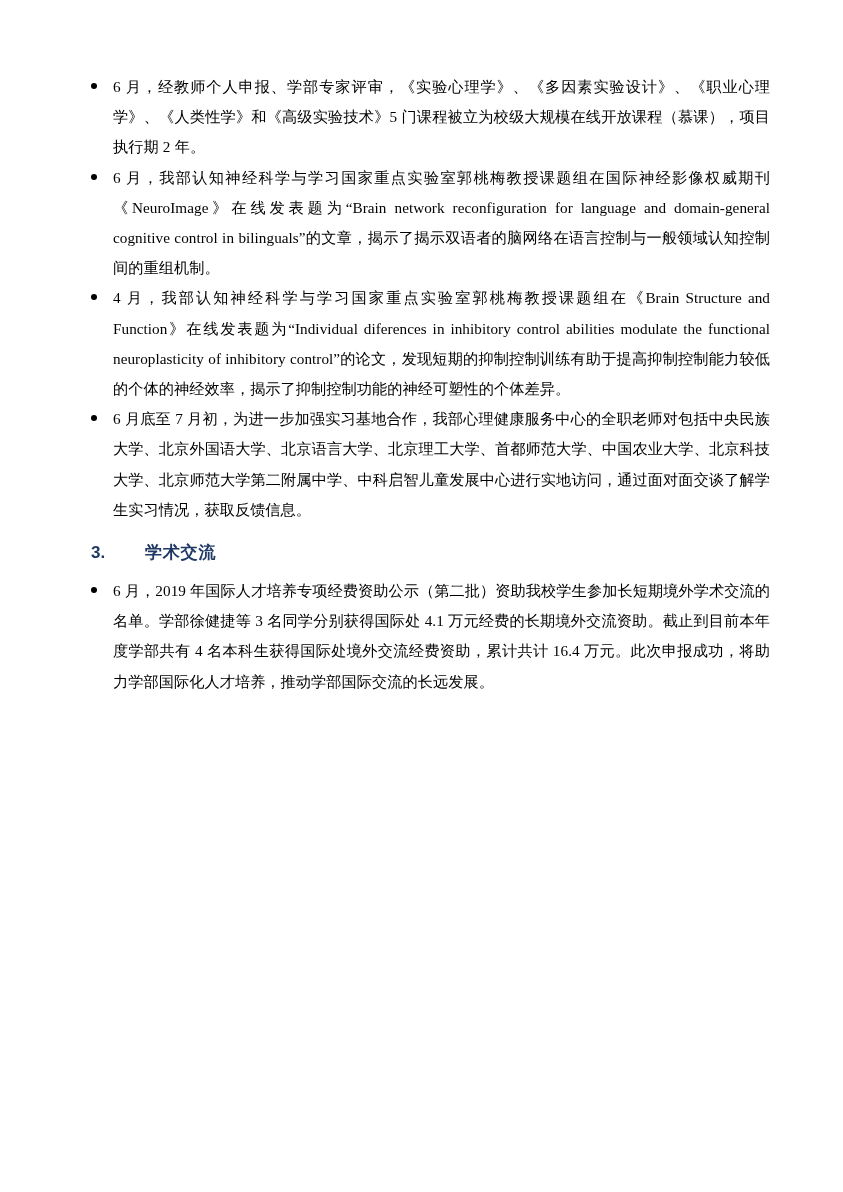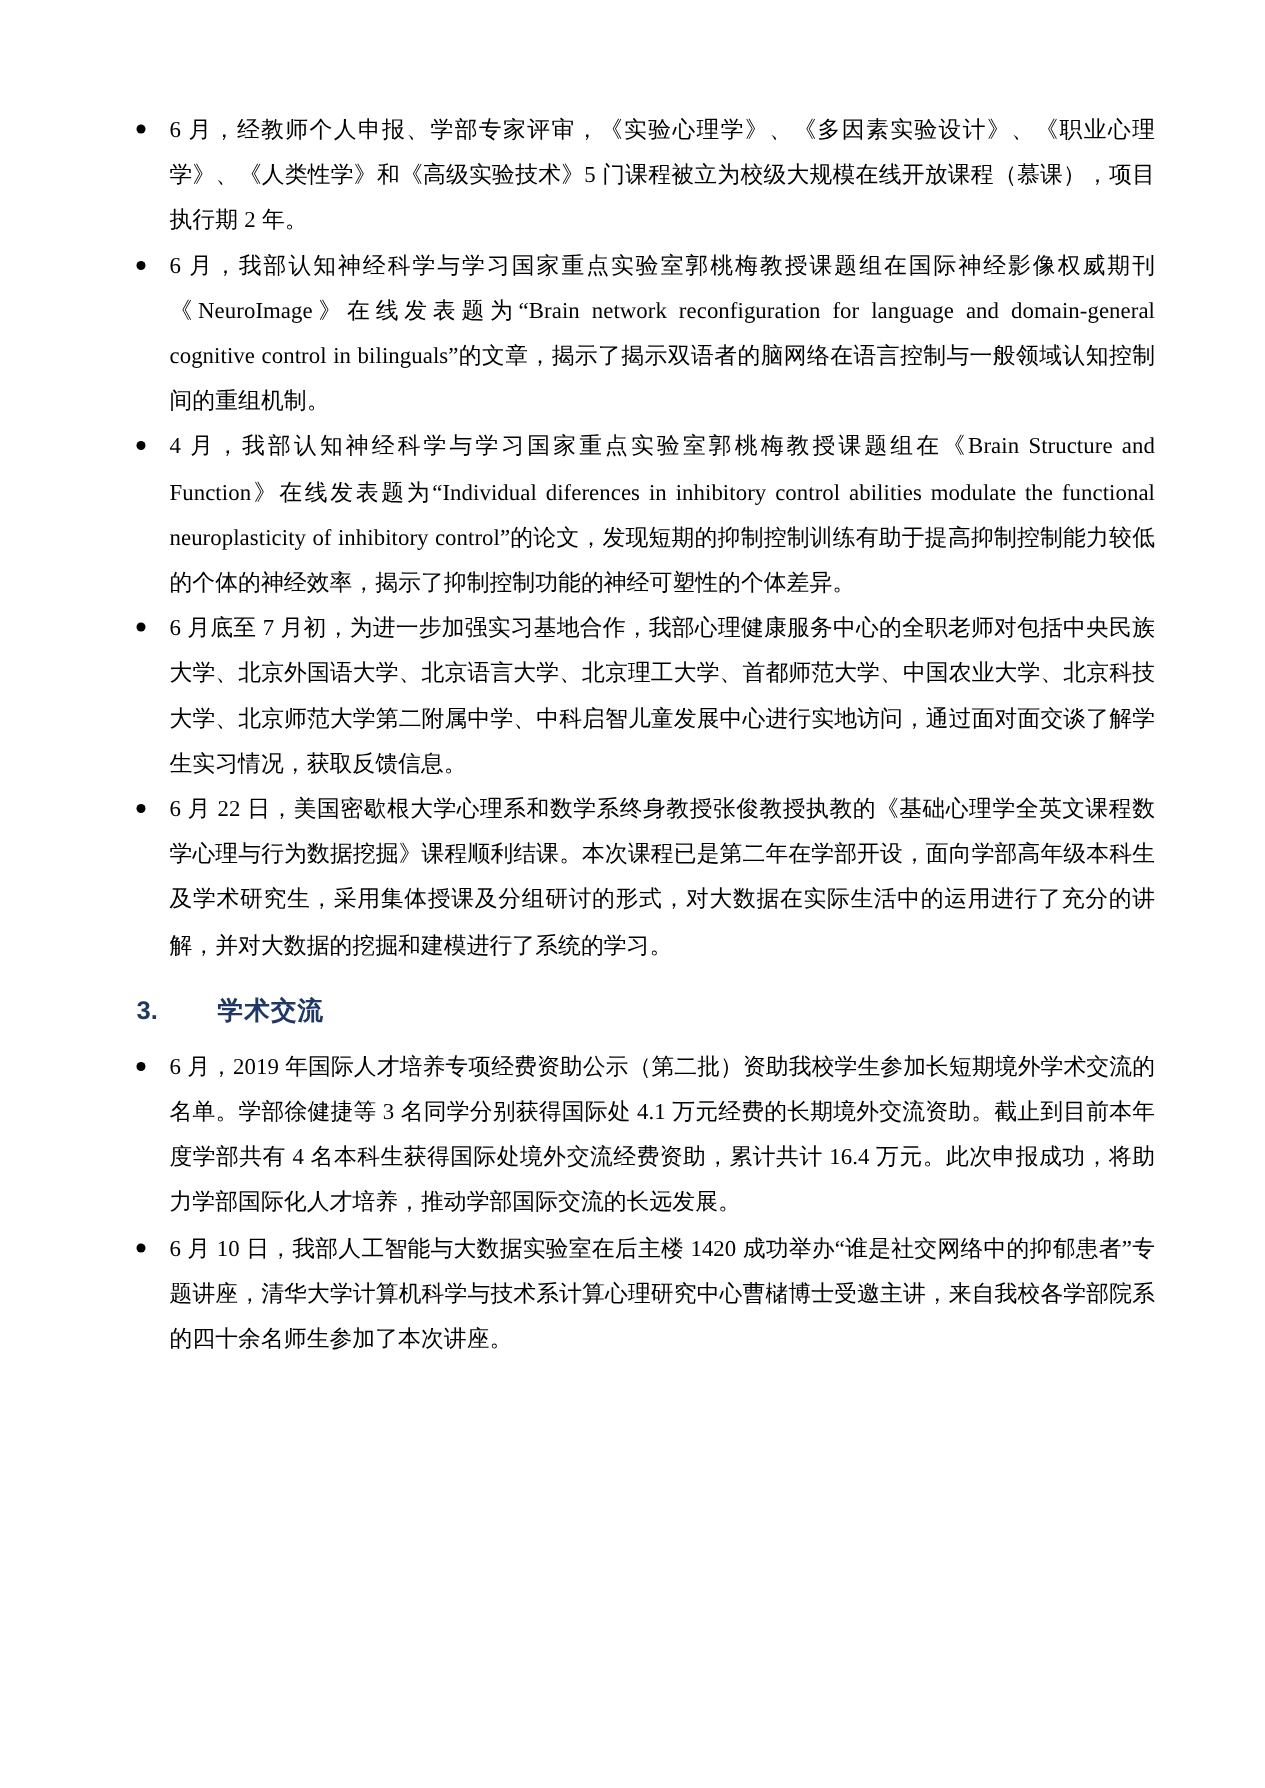--- a/index.html
+++ b/index.html
@@ -97,36 +97,28 @@
         <p class="para">6 月，我部认知神经科学与学习国家重点实验室郭桃梅教授课题组在国际神经影像权威期刊《NeuroImage》在线发表题为“Brain network reconfiguration for language and domain-general cognitive control in bilinguals”的文章，揭示了揭示双语者的脑网络在语言控制与一般领域认知控制间的重组机制。</p>
       </li>
       <li>
         <span class="dot"></span>
         <p class="para">4 月，我部认知神经科学与学习国家重点实验室郭桃梅教授课题组在《Brain Structure and Function》在线发表题为“Individual diferences in inhibitory control abilities modulate the functional neuroplasticity of inhibitory control”的论文，发现短期的抑制控制训练有助于提高抑制控制能力较低的个体的神经效率，揭示了抑制控制功能的神经可塑性的个体差异。</p>
       </li>
       <li>
         <span class="dot"></span>
         <p class="para">6 月底至 7 月初，为进一步加强实习基地合作，我部心理健康服务中心的全职老师对包括中央民族大学、北京外国语大学、北京语言大学、北京理工大学、首都师范大学、中国农业大学、北京科技大学、北京师范大学第二附属中学、中科启智儿童发展中心进行实地访问，通过面对面交谈了解学生实习情况，获取反馈信息。</p>
       </li>
-      <li>
-        <span class="dot"></span>
-        <p class="para">6 月 22 日，美国密歇根大学心理系和数学系终身教授张俊教授执教的《基础心理学全英文课程数学心理与行为数据挖掘》课程顺利结课。本次课程已是第二年在学部开设，面向学部高年级本科生及学术研究生，采用集体授课及分组研讨的形式，对大数据在实际生活中的运用进行了充分的讲解，并对大数据的挖掘和建模进行了系统的学习。</p>
-      </li>
     </ul>
 
     <div class="heading">
       <span class="num">3.</span>
       <span class="htext">学术交流</span>
     </div>
 
     <ul class="bullets">
       <li>
         <span class="dot"></span>
         <p class="para">6 月，2019 年国际人才培养专项经费资助公示（第二批）资助我校学生参加长短期境外学术交流的名单。学部徐健捷等 3 名同学分别获得国际处 4.1 万元经费的长期境外交流资助。截止到目前本年度学部共有 4 名本科生获得国际处境外交流经费资助，累计共计 16.4 万元。此次申报成功，将助力学部国际化人才培养，推动学部国际交流的长远发展。</p>
       </li>
-      <li>
-        <span class="dot"></span>
-        <p class="para">6 月 10 日，我部人工智能与大数据实验室在后主楼 1420 成功举办“谁是社交网络中的抑郁患者”专题讲座，清华大学计算机科学与技术系计算心理研究中心曹槠博士受邀主讲，来自我校各学部院系的四十余名师生参加了本次讲座。</p>
-      </li>
     </ul>
 
   </div>
 </div>
 
 </body></html>

